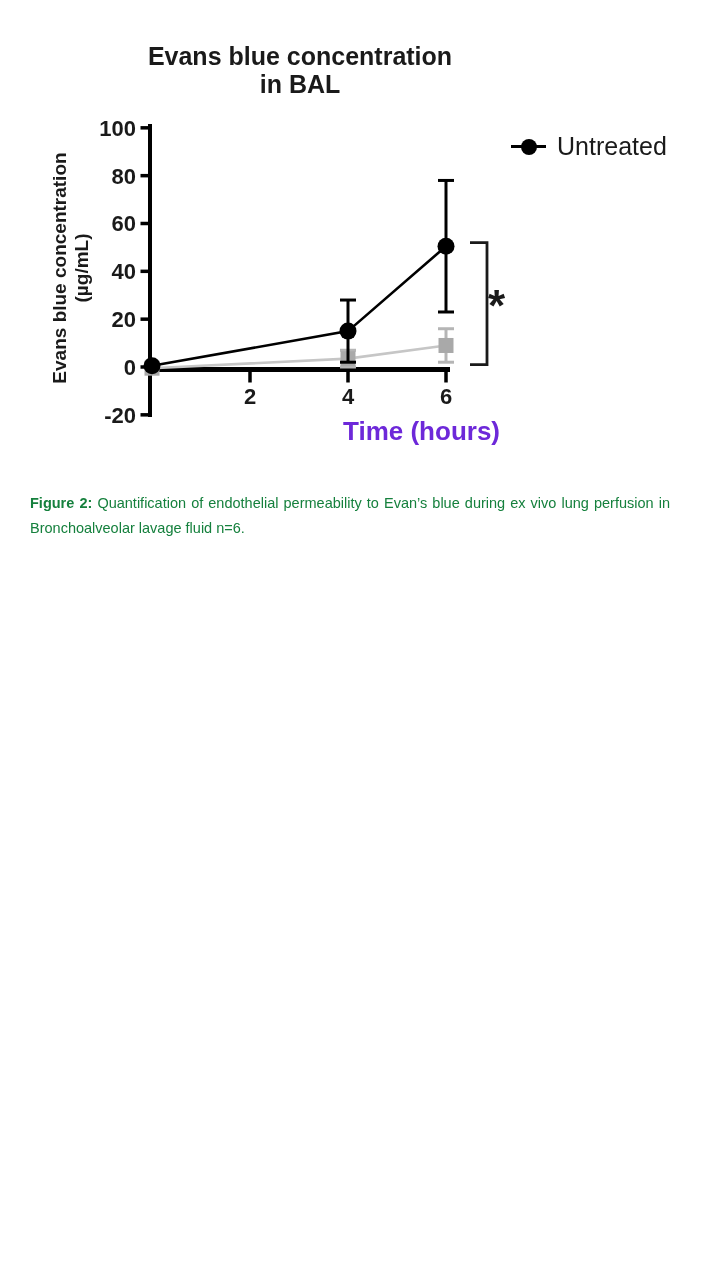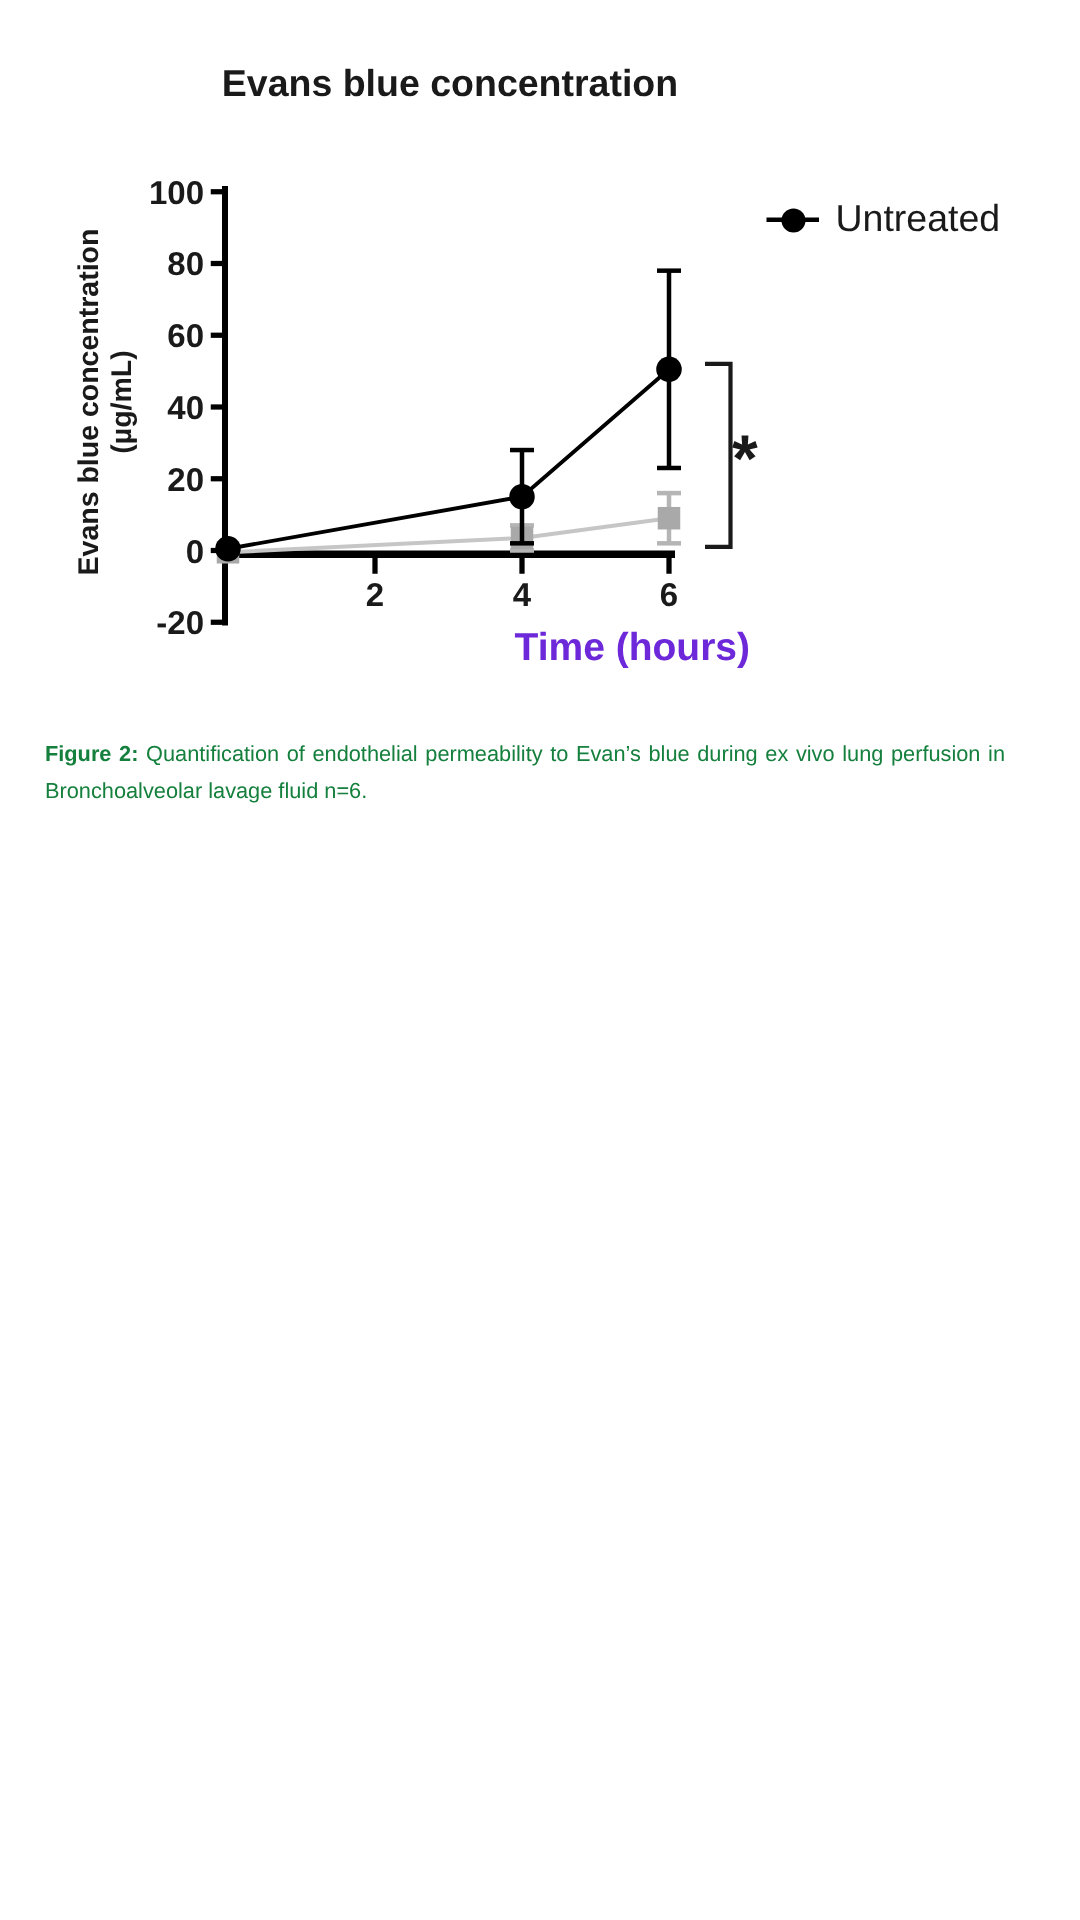--- a/index.html
+++ b/index.html
@@ -42,20 +42,21 @@
   }
   .caption .cap-bold { font-weight:bold; }
 </style>
 </head>
 <body>
 
 <div class="page">
 
   <div class="chart-title">
     <div>Evans blue concentration</div>
+    <div>in BAL</div>
   </div>
 
   <div class="y-axis-label">
     <div>Evans blue concentration</div>
     <div>(µg/mL)</div>
   </div>
 
   <svg class="chart" width="720" height="470" viewBox="0 0 720 470">
       <line x1="150" y1="124" x2="150" y2="417" stroke="#000" stroke-width="4"></line>
       <line x1="148" y1="369.5" x2="450" y2="369.5" stroke="#000" stroke-width="5"></line>

